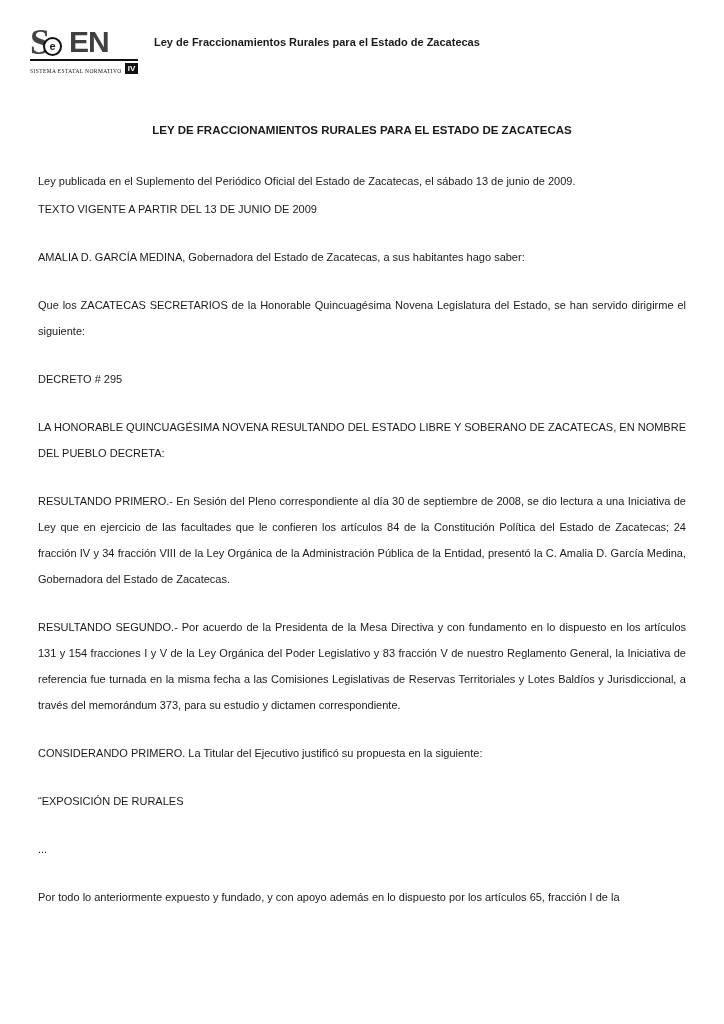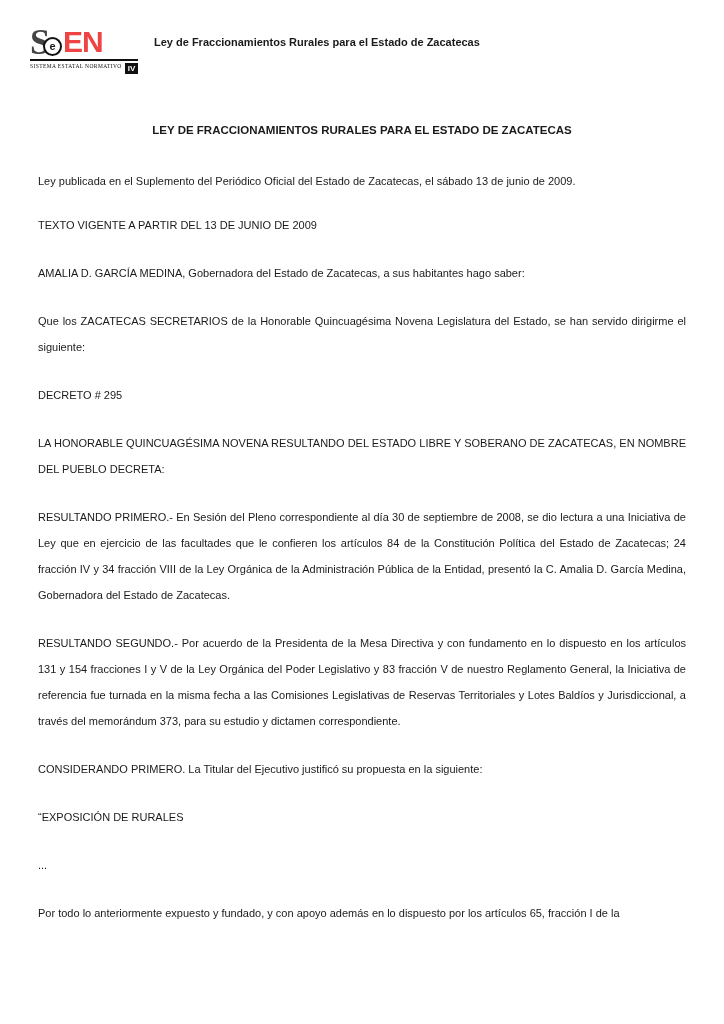--- a/index.html
+++ b/index.html
@@ -44,26 +44,26 @@
     font-size: 11px; font-weight: bold;
     background: #fff;
     margin-left: -7px;
     margin-top: 8px;
     z-index: 2;
   }
   .logo-en {
     font-size: 30px;
     font-weight: 800;
     letter-spacing: -1px;
-    color: #ef4444;
-    margin-left: 1px;
+    color: #404040;
+    margin-left: 7px;
   }
   .logo-bottom {
     display: flex;
-    align-items: flex-start;
+    align-items: flex-end;
     gap: 3px;
     margin-top: 2px;
   }
   .logo-sub {
     font-family: "Liberation Serif", serif;
     font-size: 5.5px;
     letter-spacing: 0.4px;
     text-transform: uppercase;
     color: #111;
     white-space: nowrap;
@@ -99,21 +99,21 @@
 
   
   .content { padding: 0 38px; margin-top: 32px; }
   .content p {
     font-size: 11px;
     line-height: 26px;
     margin: 0 0 22px 0;
     text-align: left;
   }
   .content p.justify { text-align: justify; }
-  .content p.tight { margin-bottom: 18px; }
+  .content p.tight { margin-bottom: 2px; }
 
   
   .footer {
     position: absolute;
     left: 0; right: 0;
     bottom: 24px;
     text-align: center;
     font-size: 9.5px;
     font-style: italic;
     font-weight: bold;

